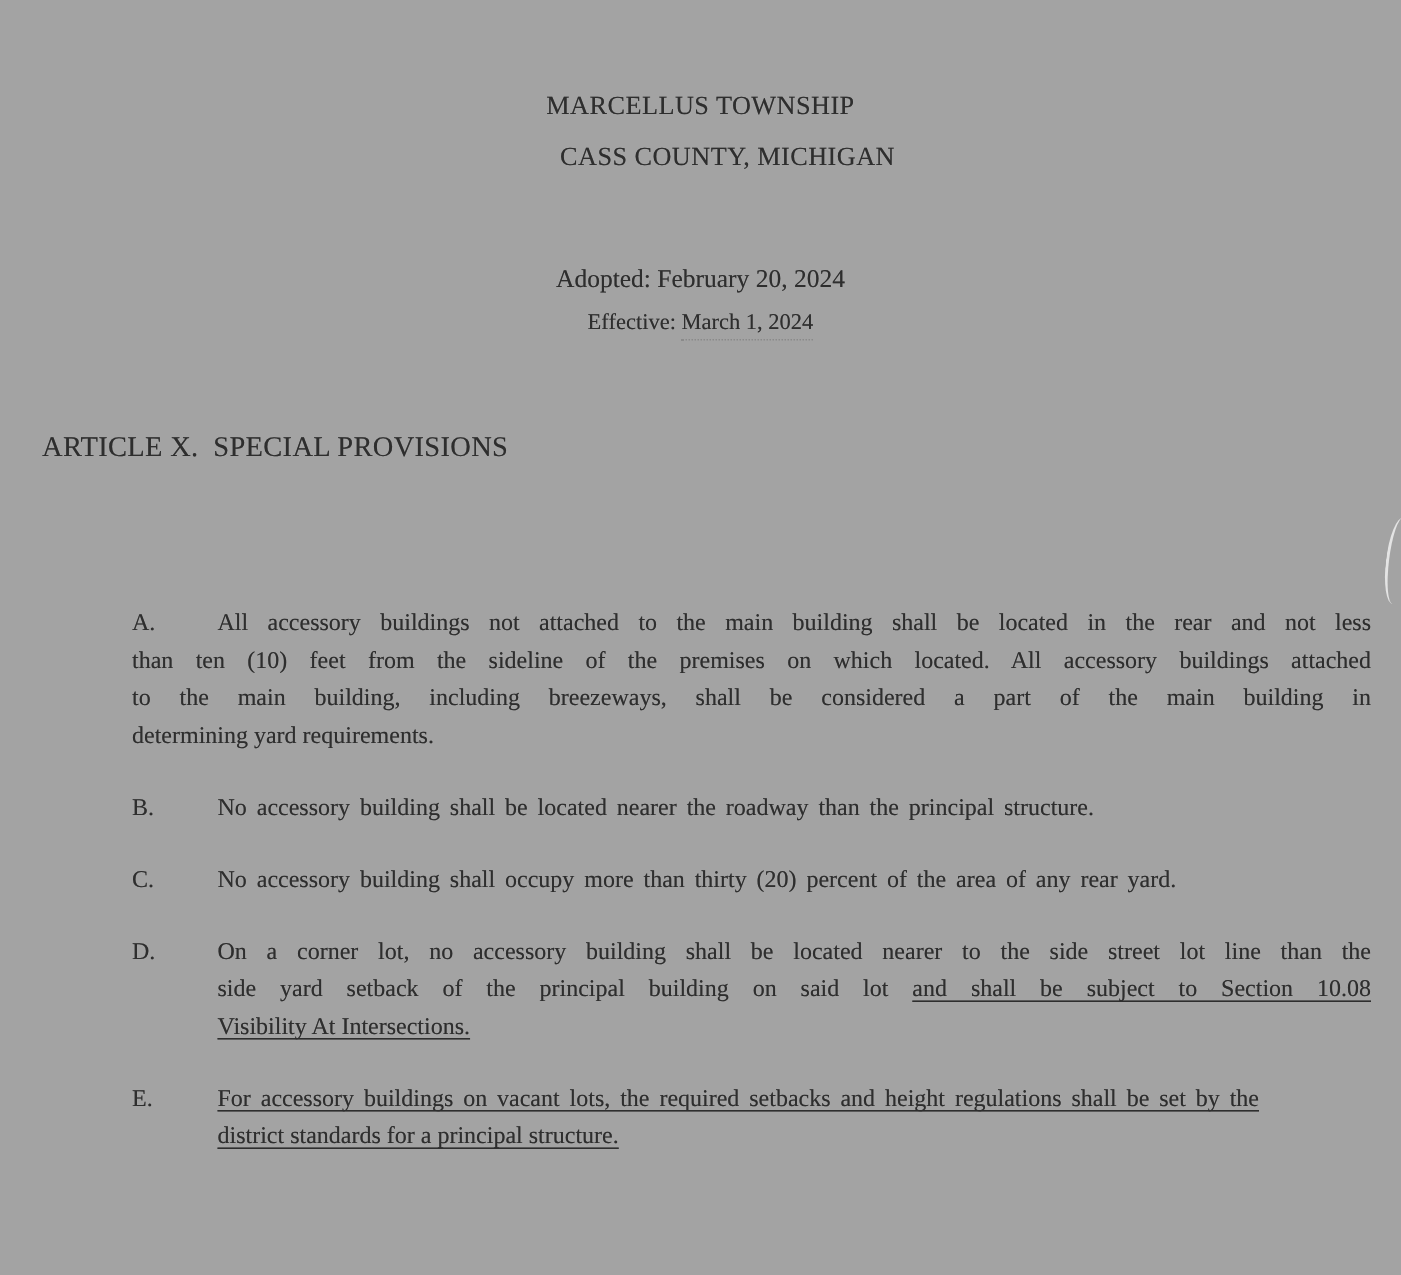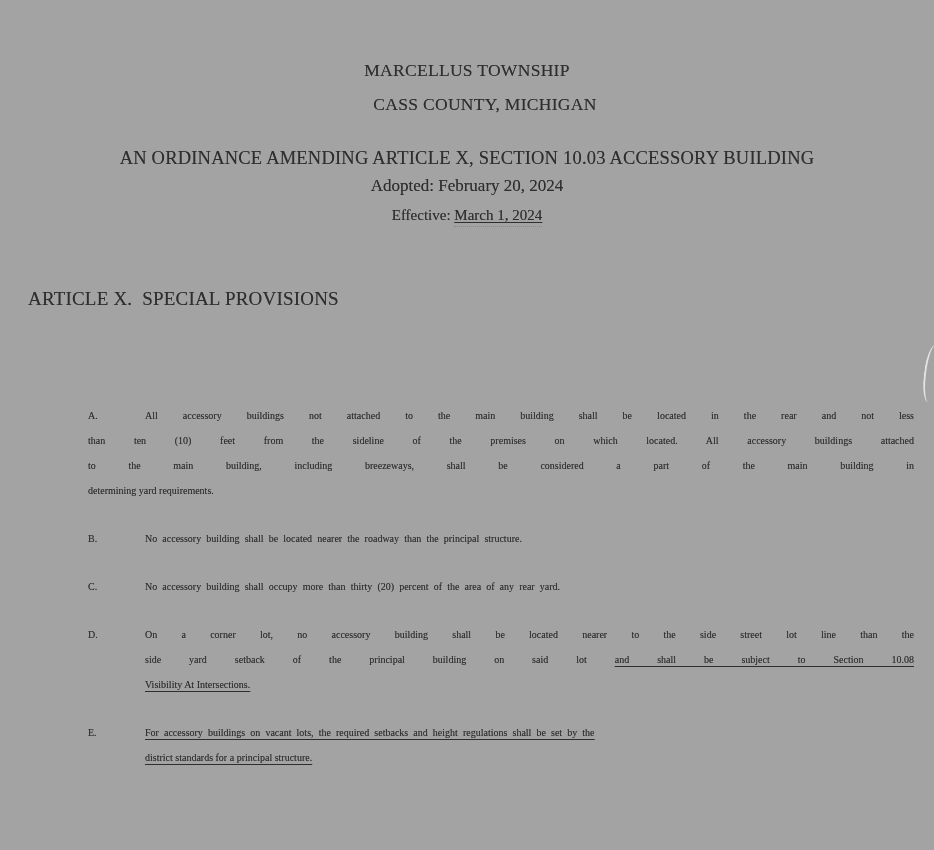--- a/index.html
+++ b/index.html
@@ -13,57 +13,55 @@
     color: #2e2e2e;
     text-shadow: 0 0 0.4px rgba(45,45,45,0.5);
   }
   .hline { position: absolute; left: 0; right: 0; text-align: center; line-height: 1.2; white-space: pre-wrap; }
   .township  { top: 60px;  font-size: 17.5px; letter-spacing: 0.3px; }
   .county    { top: 94px;  font-size: 17.5px; letter-spacing: 0.3px; margin-left: 36px; }
   .ordinance { top: 147px; font-size: 18.5px; letter-spacing: 0.2px; }
   .adopted   { top: 176px; font-size: 17px; }
   .effective { top: 206px; font-size: 15px; }
   .eff-date {
-    text-decoration: underline;
     text-underline-offset: 2px;
     border-bottom: 1px dotted #8a8a8a;
     padding-bottom: 2.5px;
   }
   .article-heading {
     position: absolute; top: 288px; left: 28px;
     font-size: 19px; white-space: pre-wrap; letter-spacing: 0.2px;
   }
   .section-heading {
     position: absolute; top: 358px; left: 28px;
     font-size: 16.5px; white-space: pre-wrap; letter-spacing: 0.2px;
   }
   .items { position: absolute; top: 403px; left: 88px; right: 20px; }
   .item { margin: 0 0 23px 0; }
-  .line { font-size: 10px; line-height: 25px; }
+  .line { font-size: 16px; line-height: 25px; }
   .line.fill { text-align: justify; text-align-last: justify; }
   .line.wide { word-spacing: 2.6px; }
   .line.cont { padding-left: 57px; }
   .label { display: inline-block; width: 57px; }
   .useg { text-decoration: underline; text-underline-offset: 2.5px; text-align: right; }
   .scan-artifact {
     position: absolute; top: 345px; right: -6px;
     width: 14px; height: 58px;
     border-left: 2px solid #e4e4e4;
     border-radius: 50% / 50%;
     transform: rotate(7deg);
   }
 </style>
 </head>
 <body>
 
 <div class="page">
 
   <div class="hline township">MARCELLUS TOWNSHIP</div>
   <div class="hline county">CASS COUNTY, MICHIGAN</div>
-  <div class="hline ordinance">AN ORDINANCE AMENDING ARTICLE X, SECTION 10.03 ACCESSORY BUILDING</div>
   <div class="hline adopted">Adopted: February 20, 2024</div>
   <div class="hline effective"><span>Effective: </span><span class="eff-date">March 1, 2024</span></div>
 
   <div class="article-heading">ARTICLE X.  SPECIAL PROVISIONS</div>
 
   <div class="items">
       <div class="item">
         <div class="line fill"><span class="label">A.</span><span class="seg">All accessory buildings not attached to the main building shall be located in the rear and not less</span></div>
         <div class="line fill"><span class="seg">than ten (10) feet from the sideline of the premises on which located.  All accessory buildings attached</span></div>
         <div class="line fill"><span class="seg">to the main building, including breezeways, shall be considered a part of the main building in</span></div>

